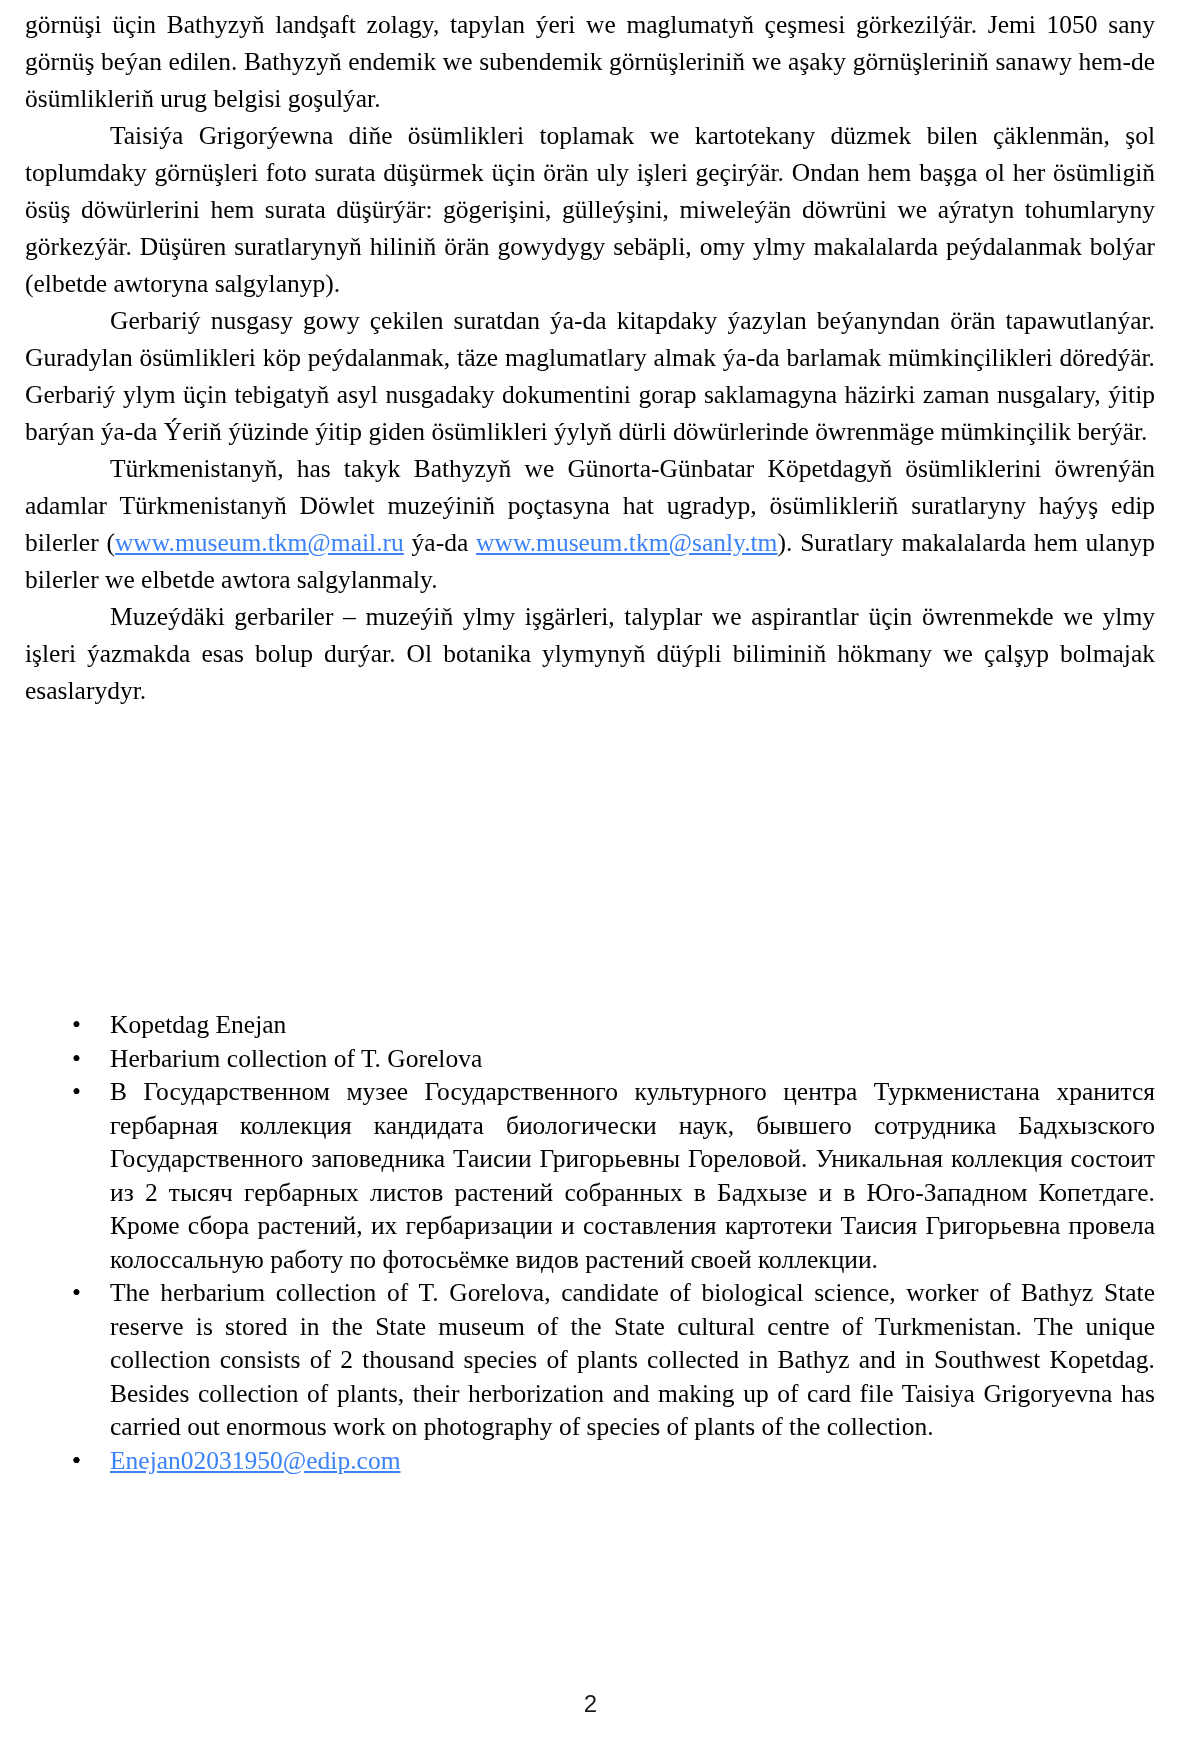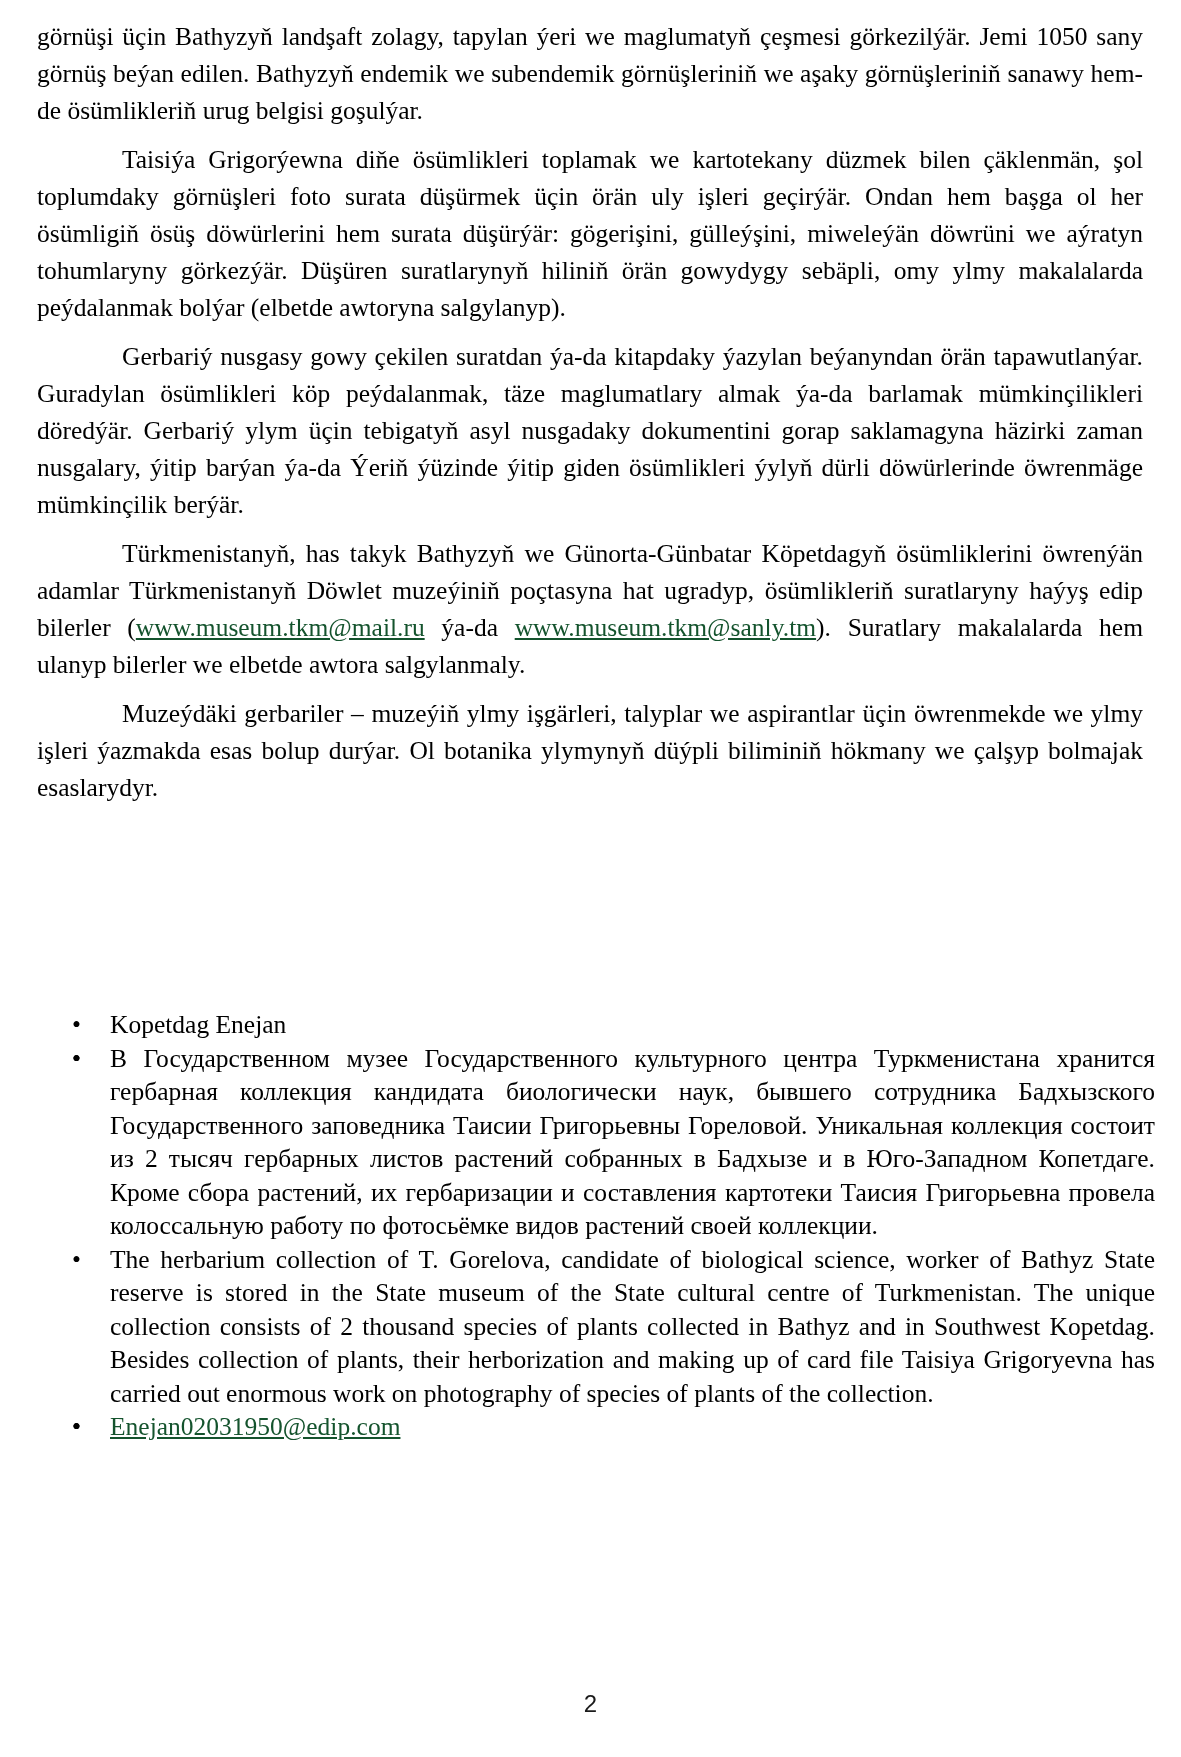--- a/index.html
+++ b/index.html
@@ -19,31 +19,31 @@
     width: 1181px;
     height: 1757px;
   }
   .body-text {
     position: absolute;
     top: 6px;
     left: 25px;
     right: 26px;
   }
   .par {
-    margin: 12px;
+    margin: 0;
     font-size: 25.5px;
     line-height: 37px;
     text-align: justify;
     text-justify: inter-word;
   }
   .par.indent {
     text-indent: 85px;
   }
   .link {
-    color: #14532d;
+    color: #3b82f6;
     text-decoration: underline;
     cursor: pointer;
   }
   ul.bullets {
     position: absolute;
     top: 1008px;
     left: 25px;
     right: 26px;
     list-style: none;
     margin: 0;
@@ -83,21 +83,21 @@
   <div class="body-text">
     <p class="par">görnüşi üçin Bathyzyň landşaft zolagy, tapylan ýeri we maglumatyň çeşmesi görkezilýär. Jemi 1050 sany görnüş beýan edilen. Bathyzyň endemik we subendemik görnüşleriniň we aşaky görnüşleriniň sanawy hem-de ösümlikleriň urug belgisi goşulýar.</p>
     <p class="par indent">Taisiýa Grigorýewna diňe ösümlikleri toplamak we kartotekany düzmek bilen çäklenmän, şol toplumdaky görnüşleri foto surata düşürmek üçin örän uly işleri geçirýär. Ondan hem başga ol her ösümligiň ösüş döwürlerini hem surata düşürýär: gögerişini, gülleýşini, miweleýän döwrüni we aýratyn tohumlaryny görkezýär. Düşüren suratlarynyň hiliniň örän gowydygy sebäpli, omy ylmy makalalarda peýdalanmak bolýar (elbetde awtoryna salgylanyp).</p>
     <p class="par indent">Gerbariý nusgasy gowy çekilen suratdan ýa-da kitapdaky ýazylan beýanyndan örän tapawutlanýar. Guradylan ösümlikleri köp peýdalanmak, täze maglumatlary almak ýa-da barlamak mümkinçilikleri döredýär. Gerbariý ylym üçin tebigatyň asyl nusgadaky dokumentini gorap saklamagyna häzirki zaman nusgalary, ýitip barýan ýa-da Ýeriň ýüzinde ýitip giden ösümlikleri ýylyň dürli döwürlerinde öwrenmäge mümkinçilik berýär.</p>
     <p class="par indent"><span>Türkmenistanyň, has takyk Bathyzyň we Günorta-Günbatar Köpetdagyň ösümliklerini öwrenýän adamlar Türkmenistanyň Döwlet muzeýiniň poçtasyna hat ugradyp, ösümlikleriň suratlaryny haýyş edip bilerler (</span><a class="link">www.museum.tkm@mail.ru</a><span> ýa-da </span><a class="link">www.museum.tkm@sanly.tm</a><span>). Suratlary makalalarda hem ulanyp bilerler we elbetde awtora salgylanmaly.</span></p>
     <p class="par indent">Muzeýdäki gerbariler – muzeýiň ylmy işgärleri, talyplar we aspirantlar üçin öwrenmekde we ylmy işleri ýazmakda esas bolup durýar. Ol botanika ylymynyň düýpli biliminiň hökmany we çalşyp bolmajak esaslarydyr.</p>
   </div>
 
   <ul class="bullets">
     <li><span class="bullet">•</span><span>Kopetdag Enejan</span></li>
-    <li><span class="bullet">•</span></li>
+    <li><span class="bullet">•</span><span>Herbarium collection of T. Gorelova</span></li>
     <li><span class="bullet">•</span><span>В Государственном музее Государственного культурного центра Туркменистана хранится гербарная коллекция кандидата биологически наук, бывшего сотрудника Бадхызского Государственного заповедника Таисии Григорьевны Гореловой. Уникальная коллекция состоит из 2 тысяч гербарных листов растений собранных в Бадхызе и в Юго-Западном Копетдаге. Кроме сбора растений, их гербаризации и составления картотеки Таисия Григорьевна провела колоссальную работу по фотосьёмке видов растений своей коллекции.</span></li>
     <li><span class="bullet">•</span><span>The herbarium collection of T. Gorelova, candidate of biological science, worker of Bathyz State reserve is stored in the State museum of the State cultural centre of Turkmenistan. The unique collection consists of 2 thousand species of plants collected in Bathyz and in Southwest Kopetdag. Besides collection of plants, their herborization and making up of card file Taisiya Grigoryevna has carried out enormous work on photography of species of plants of the collection.</span></li>
     <li><span class="bullet">•</span></li>
     <li><span class="bullet">•</span><a class="link">Enejan02031950@edip.com</a></li>
   </ul>
 
   <div class="page-number">2</div>
 
 </div>
 

